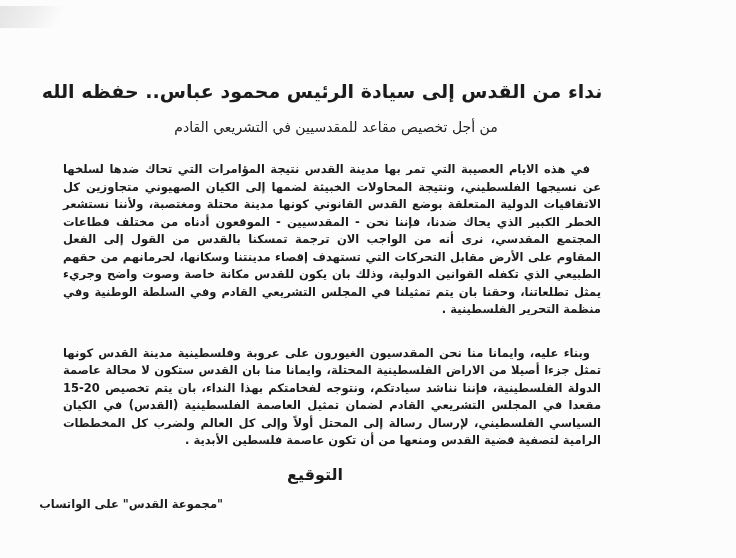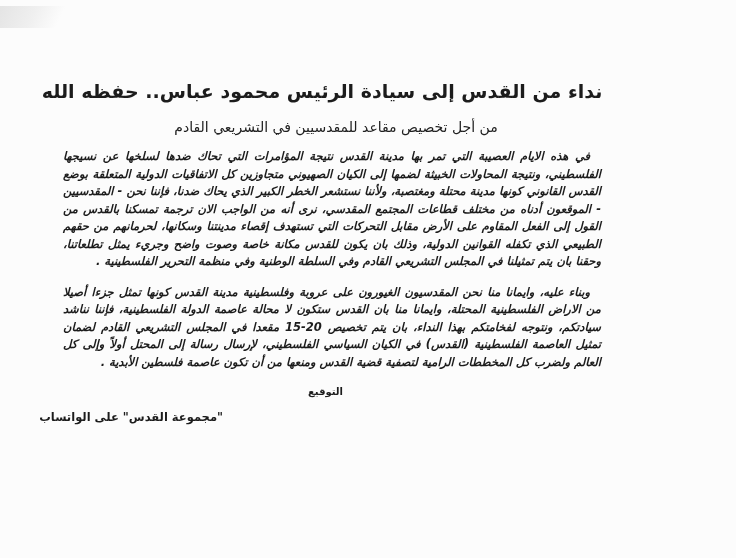--- a/index.html
+++ b/index.html
@@ -49,32 +49,31 @@
     margin-right: 43px;
   }
   .greeting {
     margin-top: 46px;
     font-size: 11.5px;
     font-weight: bold;
     text-align: right;
     padding-right: 13px;
   }
   .paragraph {
-    margin: 13px 0 0 0;
+    margin: 26px 0 0 0;
     font-size: 11.5px;
     font-weight: bold;
     line-height: 17.5px;
     text-align: justify;
     text-justify: inter-word;
     text-indent: 11px;
-    font-style: italic;
   }
   .sig-label {
     margin-top: 15px;
-    font-size: 10px;
+    font-size: 16px;
     font-weight: bold;
     text-align: right;
     padding-right: 258px;
     white-space: nowrap;
   }
   .sig-name {
     margin-top: 13px;
     font-size: 11.5px;
     font-weight: bold;
     text-align: right;

